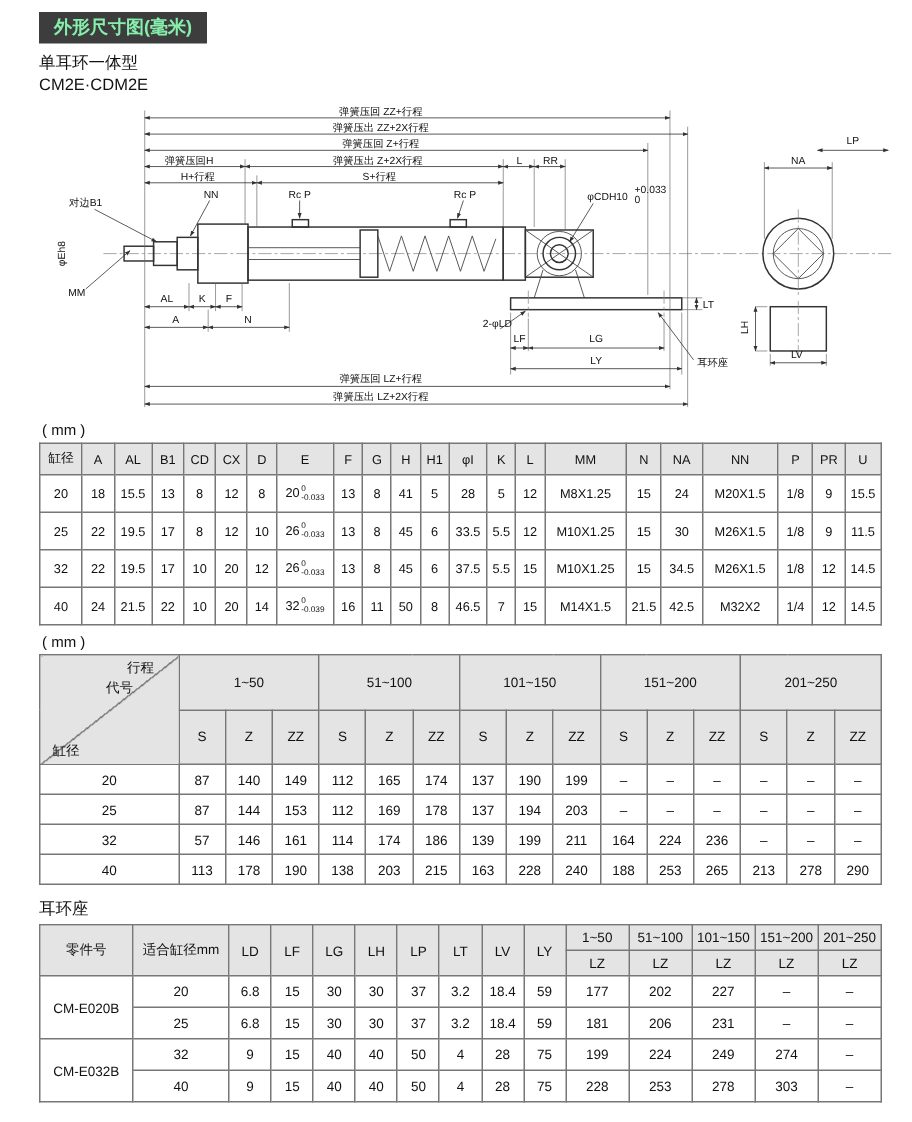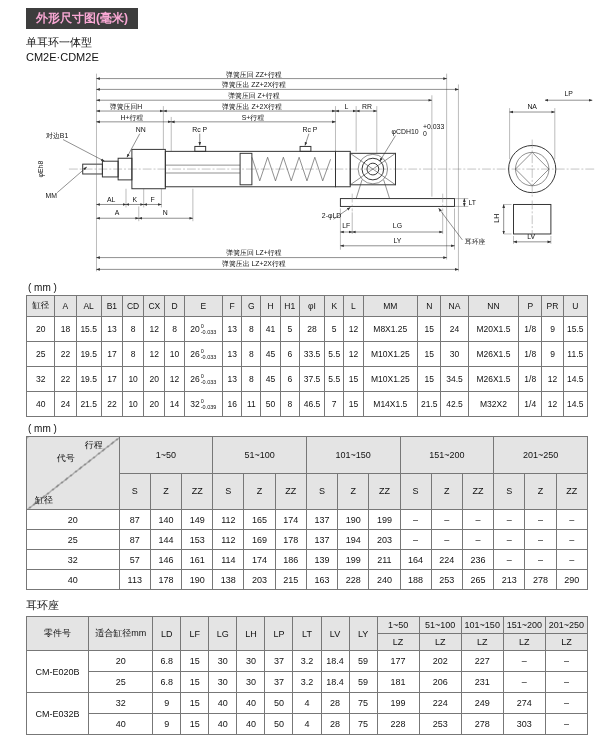--- a/index.html
+++ b/index.html
@@ -1,18 +1,18 @@
 <!DOCTYPE html>
 <html><head>
 <meta charset="utf-8">
 <style>
   html,body{margin:0;padding:0;background:#fff;}
   body{width:608px;height:748px;overflow:hidden;font-family:"Liberation Sans",sans-serif;color:#111;}
   .page{padding:8px 20px 0 26px;}
-  .title-bar{display:inline-block;background:#3d3d3d;color:#f9a8d4;font-size:12px;font-weight:bold;padding:2px 10px;margin-bottom:6px;}
+  .title-bar{display:inline-block;background:#3d3d3d;color:#86efac;font-size:12px;font-weight:bold;padding:2px 10px;margin-bottom:6px;}
   .subtitle{font-size:11px;line-height:15px;}
   .drawing-wrap{margin:2px -16px 0 -20px;}
   svg{display:block;}
   .ol{fill:none;stroke:#333;stroke-width:1;}
   .olh{fill:none;stroke:#333;stroke-width:1;}
   .thin{fill:none;stroke:#444;stroke-width:0.6;}
   .cl{fill:none;stroke:#888;stroke-width:0.5;stroke-dasharray:9 2 2 2;}
   .ext{stroke:#666;stroke-width:0.45;}
   .diml{stroke:#333;stroke-width:0.55;marker-start:url(#arr);marker-end:url(#arr);}
   .ldr{stroke:#333;stroke-width:0.55;marker-end:url(#arr);}
@@ -26,21 +26,21 @@
   #t1 td{height:24px;}
   #t2 td{height:19px;}
   #t3 td{height:20px;}
   #t3 th{height:16px;}
   .tol{display:inline-block;vertical-align:middle;margin-left:1px;font-size:5.5px;line-height:1.15;text-align:left;}
   .tol span{display:block;}
   #t2 th.corner{position:relative;height:40px;padding:16px;
     background-image:linear-gradient(to bottom right,transparent calc(50% - 0.5px),#777 calc(50% - 0.5px),#777 calc(50% + 0.5px),transparent calc(50% + 0.5px));
     background-color:#e4e4e4;}
   .c-top{position:absolute;top:2px;right:16px;font-size:9px;}
-  .c-mid{position:absolute;top:15px;right:44px;font-size:9px;}
+  .c-mid{position:absolute;top:15px;right:30px;font-size:9px;}
   .c-bot{position:absolute;bottom:2px;left:8px;font-size:9px;}
   .section-label{font-size:11px;margin:8px 0 3px;}
 </style>
 </head>
 <body>
 
 <div class="page">
 
   <div class="title-bar">外形尺寸图(毫米)</div>
   <div class="subtitle">单耳环一体型</div>

